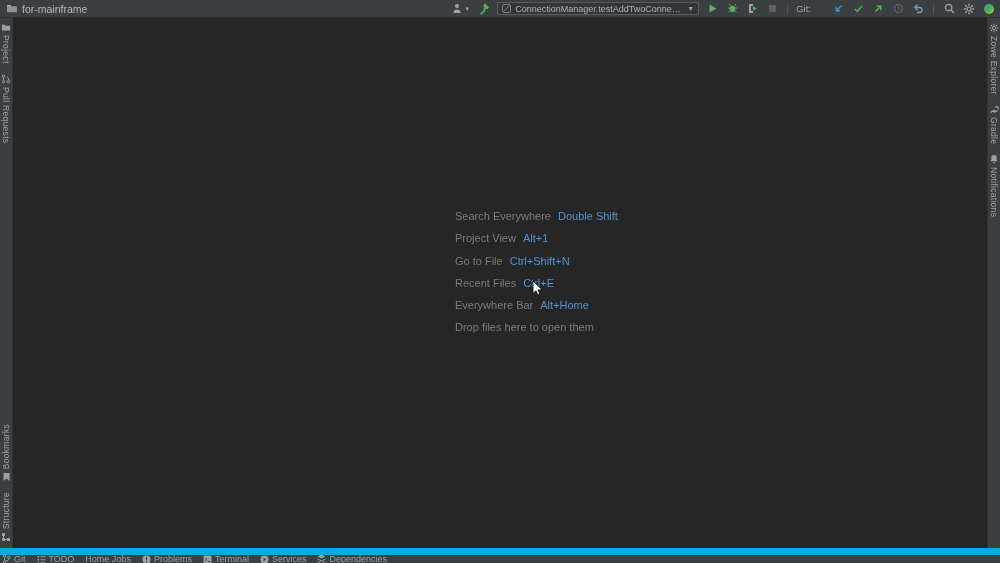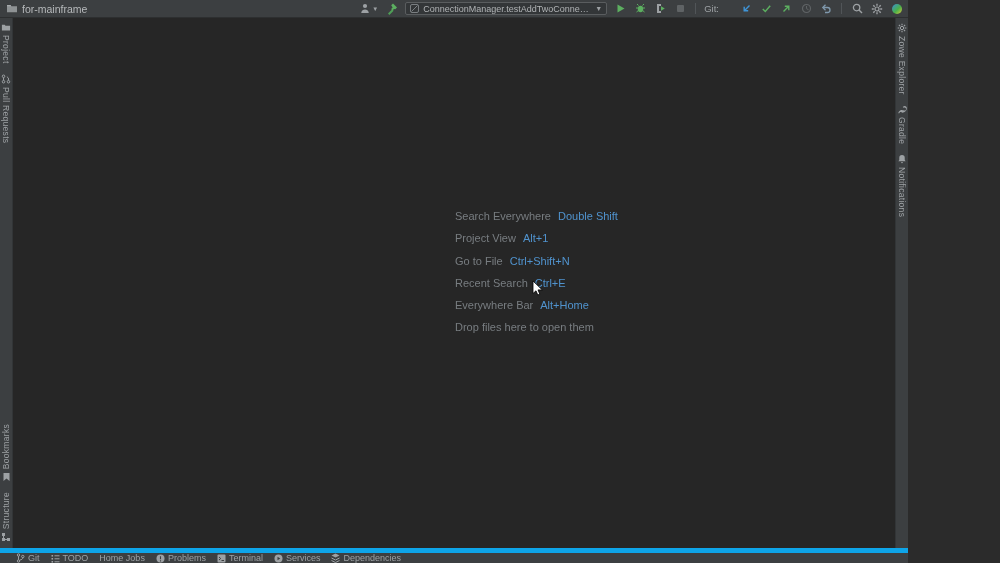--- a/index.html
+++ b/index.html
@@ -1,18 +1,18 @@
 <!DOCTYPE html>
 <html><head>
 <meta charset="utf-8">
 <style>
   * { margin:0; padding:0; box-sizing:border-box; }
   html,body { width:1000px; height:563px; overflow:hidden; background:#2b2b2b;
               font-family:"Liberation Sans","DejaVu Sans",sans-serif; }
-  .app { width:908px; height:563px; display:flex; flex-direction:column; background:#2b2b2b; }
+  .app { width:1000px; height:563px; display:flex; flex-direction:column; background:#2b2b2b; }
 
   
   .titlebar { height:18px; background:#3c3f41; border-bottom:1px solid #2d2f30;
               display:flex; align-items:center; padding:0 4px 0 6px; flex:0 0 18px; }
   .tb-left { display:flex; align-items:center; gap:4px; color:#b6b9bb; font-size:10.5px; }
   .tb-right { margin-left:auto; display:flex; align-items:center; gap:6px; }
   .tb-btn { display:flex; align-items:center; justify-content:center; height:14px; min-width:14px;
             background:transparent; border:none; cursor:default; padding:0 1px; }
   .tb-sep { width:1px; height:11px; background:#515558; margin:0 2px; }
   .git-label { color:#9da1a4; font-size:9.5px; margin-right:14px; }
@@ -37,22 +37,22 @@
 
   .editor { flex:1; background:#262626; position:relative; }
 
   
   .shortcuts { position:absolute; left:442px; top:192px; font-size:11px; }
   .sc-row { height:22.3px; display:flex; align-items:flex-start; gap:7px; white-space:nowrap; }
   .sc-label { color:#787d81; }
   .sc-keys  { color:#5093ce; }
 
   
-  .bottombar { height:15px; flex:0 0 15px; background:#3c3f41; border-top:5px solid #0ea5e9;
-               display:flex; align-items:center; padding-left:16px; gap:11px; }
+  .bottombar { height:15px; flex:0 0 15px; background:#3c3f41; border-top:7px solid #0ea5e9;
+               display:flex; align-items:center; padding-left:2px; gap:11px; }
   .bb-item { display:flex; align-items:center; gap:3px; color:#9da1a4; font-size:9px;
              background:none; border:none; cursor:default; }
 
   .ic { display:inline-block; vertical-align:middle; }
   .cursor { position:absolute; left:519px; top:262px; pointer-events:none; }
 </style>
 </head>
 <body>
 
 <div class="app">
@@ -223,21 +223,21 @@
         </div>
         <div class="sc-row">
           <span class="sc-label">Project View</span>
           <span class="sc-keys">Alt+1</span>
         </div>
         <div class="sc-row">
           <span class="sc-label">Go to File</span>
           <span class="sc-keys">Ctrl+Shift+N</span>
         </div>
         <div class="sc-row">
-          <span class="sc-label">Recent Search</span>
+          <span class="sc-label">Recent Files</span>
           <span class="sc-keys">Ctrl+E</span>
         </div>
         <div class="sc-row">
           <span class="sc-label">Everywhere Bar</span>
           <span class="sc-keys">Alt+Home</span>
         </div>
         <div class="sc-row">
           <span class="sc-label">Drop files here to open them</span>
         </div>
       </div>

